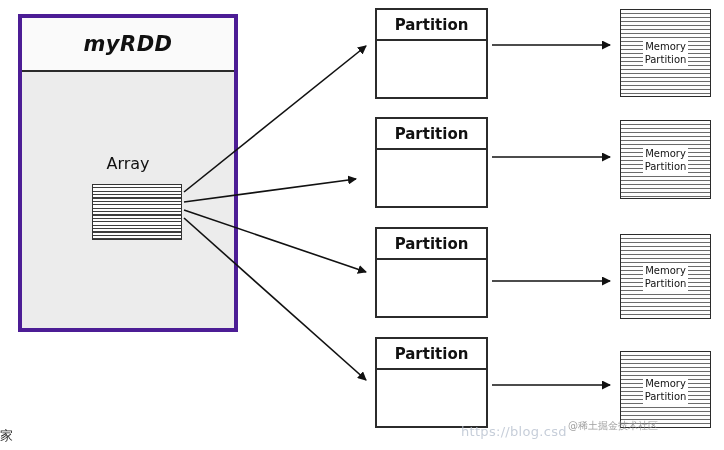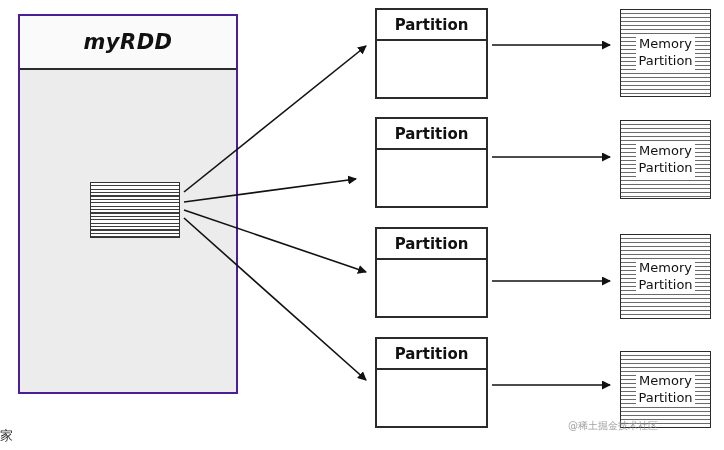--- a/index.html
+++ b/index.html
@@ -3,22 +3,22 @@
 <meta charset="utf-8">
 <style>
   html,body { margin:0; padding:0; background:#fff; }
   .canvas {
     position:relative; width:724px; height:450px; background:#ffffff;
     font-family:"DejaVu Sans", sans-serif; overflow:hidden; color:#111;
   }
 
   
   .rdd-box {
-    position:absolute; left:18px; top:14px; width:220px; height:380px;
-    border:2px solid #4c1d95; background:#ececec; box-sizing:border-box;
+    position:absolute; left:18px; top:14px; width:220px; height:318px;
+    border:4px solid #4c1d95; background:#ececec; box-sizing:border-box;
   }
   .rdd-header {
     height:52px; border-bottom:2px solid #2b2b2b; background:#fafafa;
     display:flex; align-items:center; justify-content:center;
     font-size:21px; font-weight:bold; letter-spacing:0.5px;
   }
   .rdd-title-italic { font-style:italic; }
   .array-label {
     position:absolute; left:0; right:0; top:136px; text-align:center;
     font-size:16px; color:#111;
@@ -41,21 +41,21 @@
   }
 
   
   .memory-box {
     position:absolute; left:620px; width:91px; box-sizing:border-box;
     border:1.5px solid #2b2b2b;
     background:repeating-linear-gradient(180deg,#fdfdfd 0px,#fdfdfd 3px,#6a6a6a 3px,#6a6a6a 4px);
     display:flex; align-items:center; justify-content:center; text-align:center;
   }
   .memory-label {
-    background:#ffffff; padding:1px 2px; font-size:13px; line-height:1.3; color:#111;
+    background:#ffffff; padding:1px 2px; font-size:10px; line-height:1.3; color:#111;
   }
 
   .arrow-layer { position:absolute; left:0; top:0; pointer-events:none; }
 
   
   .wm-url {
     position:absolute; left:461px; top:424px; font-size:13px;
     color:#b9c2d0; opacity:0.8; letter-spacing:0.3px;
   }
   .wm-handle {
@@ -68,20 +68,21 @@
 </style>
 </head>
 <body>
 
 <div class="canvas">
 
   <div class="rdd-box">
     <div class="rdd-header">
       <span class="rdd-title-italic">myRDD</span>
     </div>
+    <div class="array-label">Array</div>
     <div class="array-stripes"></div>
   </div>
 
   <div class="partition-box" style="top:8px">
     <div class="partition-header">Partition</div>
   </div>
   <div class="partition-box" style="top:117px">
     <div class="partition-header">Partition</div>
   </div>
   <div class="partition-box" style="top:227px">
@@ -125,16 +126,17 @@
     <line x1="184" y1="192" x2="366" y2="46" stroke="#111" stroke-width="1.6" marker-end="url(#ah)"></line>
     <line x1="184" y1="202" x2="356" y2="179" stroke="#111" stroke-width="1.6" marker-end="url(#ah)"></line>
     <line x1="184" y1="210" x2="366" y2="272" stroke="#111" stroke-width="1.6" marker-end="url(#ah)"></line>
     <line x1="184" y1="218" x2="366" y2="380" stroke="#111" stroke-width="1.6" marker-end="url(#ah)"></line>
     <line x1="492" y1="45" x2="610" y2="45" stroke="#111" stroke-width="1.6" marker-end="url(#ah)"></line>
     <line x1="492" y1="157" x2="610" y2="157" stroke="#111" stroke-width="1.6" marker-end="url(#ah)"></line>
     <line x1="492" y1="281" x2="610" y2="281" stroke="#111" stroke-width="1.6" marker-end="url(#ah)"></line>
     <line x1="492" y1="385" x2="610" y2="385" stroke="#111" stroke-width="1.6" marker-end="url(#ah)"></line>
   </svg>
 
+  <div class="wm-url">https://blog.csd</div>
   <div class="wm-handle">@稀土掘金技术社区</div>
   <div class="corner-char">家</div>
 
 </div>
 
 </body></html>

